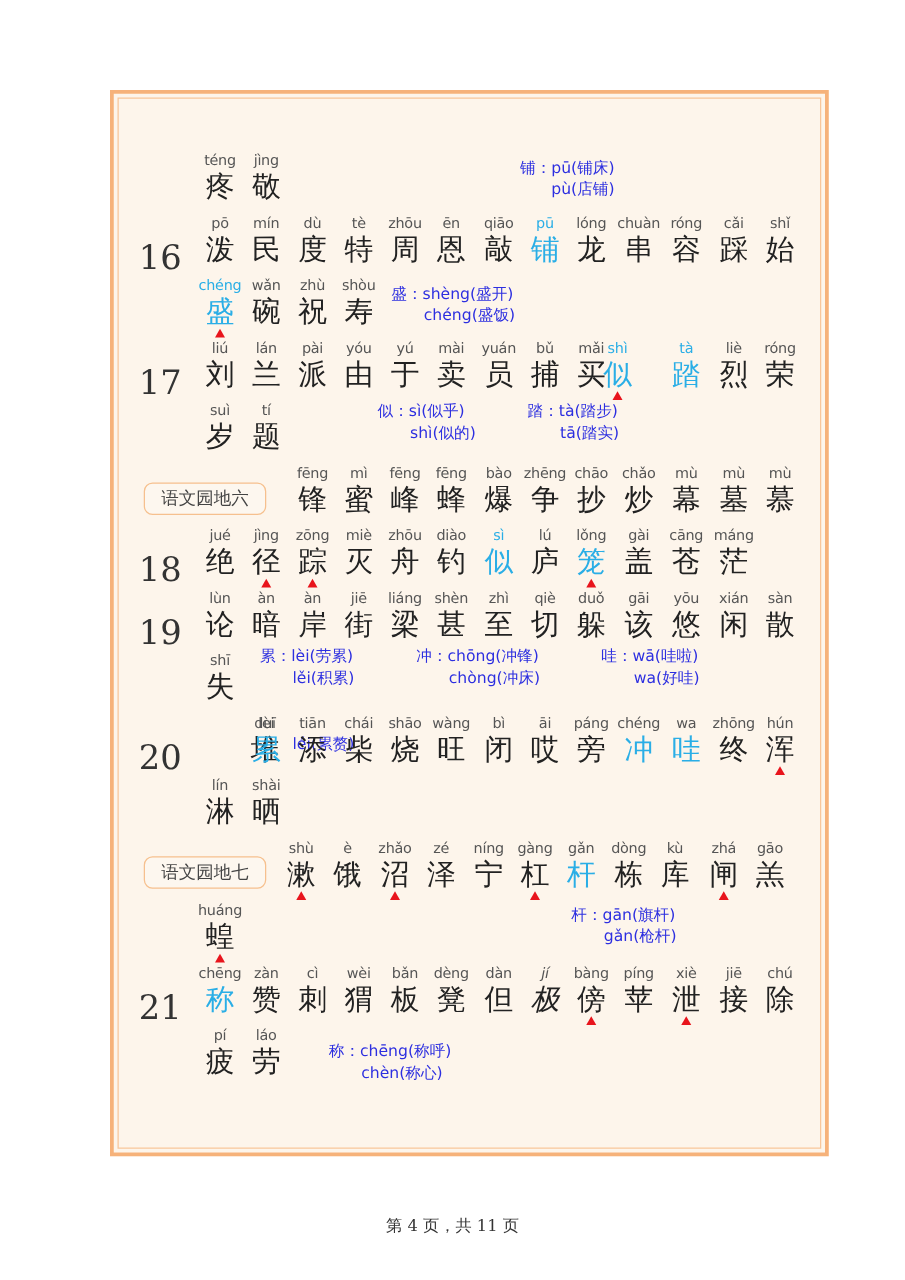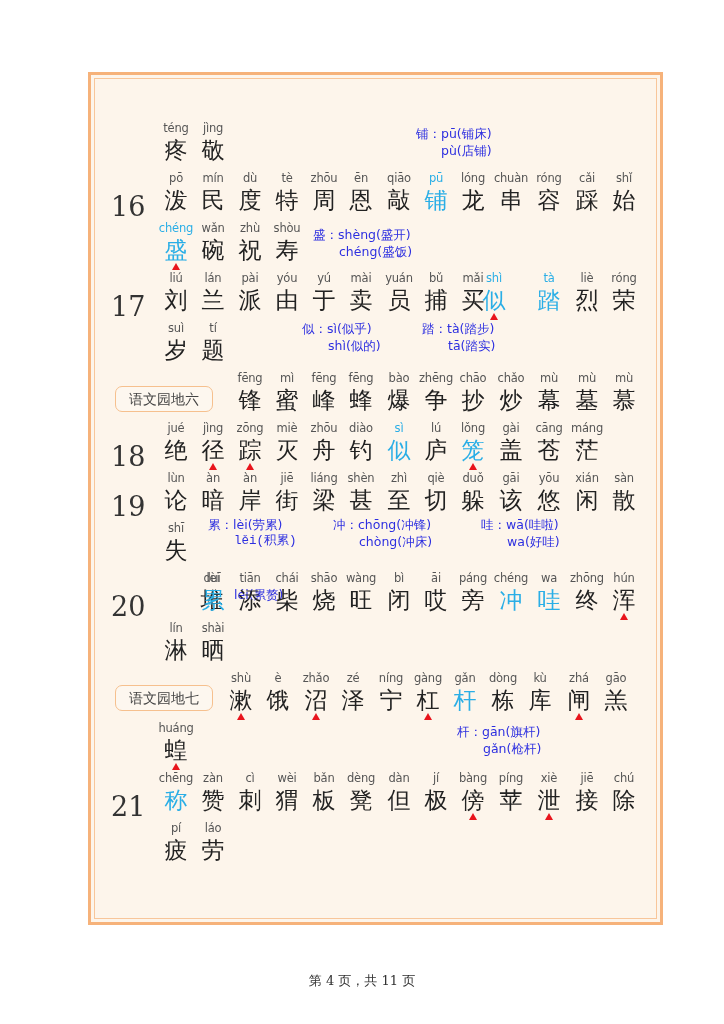--- a/index.html
+++ b/index.html
@@ -369,21 +369,21 @@
   </div>
 
   <div class="row" style="top:446px;">
     <div class="cell" style="left:66px;">
         <span class="py">shī</span>
         <span class="hz">失</span>
       </div>
   </div>
   <div class="note" style="left:117px; top:441px;">
     <span class="lbl">累：</span><span>lèi(劳累)</span>
-    <span class="line2" style="padding-left:26px;font-family:Liberation Mono, monospace;">lěi(积累)</span>
+    <span class="line2" style="padding-left:26px;">lěi(积累)</span>
     <span class="line2" style="padding-left:26px;margin-top:36px;">léi(累赘)</span>
   </div>
   <div class="note" style="left:242px; top:441px;">
     <span class="lbl">冲：</span><span>chōng(冲锋)</span>
     <span class="line2" style="padding-left:26px;">chòng(冲床)</span>
   </div>
   <div class="note" style="left:390px; top:441px;">
     <span class="lbl">哇：</span><span>wā(哇啦)</span>
     <span class="line2" style="padding-left:26px;">wa(好哇)</span>
   </div>
@@ -543,21 +543,21 @@
         <span class="hz">板</span>
       </div>
     <div class="cell" style="left:251px;">
         <span class="py">dèng</span>
         <span class="hz">凳</span>
       </div>
     <div class="cell" style="left:289px;">
         <span class="py">dàn</span>
         <span class="hz">但</span>
       </div>
-    <div class="cell" style="left:326px;">
+    <div class="cell" style="left:326px;font-style:italic;">
         <span class="py">jí</span>
         <span class="hz">极</span>
       </div>
     <div class="cell" style="left:363px;">
         <span class="py">bàng</span>
         <span class="hz">傍</span>
         <span class="tri"></span>
       </div>
     <div class="cell" style="left:401px;">
         <span class="py">píng</span>
@@ -581,16 +581,20 @@
   <div class="row" style="top:746px;">
     <div class="cell" style="left:66px;">
         <span class="py">pí</span>
         <span class="hz">疲</span>
       </div>
     <div class="cell" style="left:103px;">
         <span class="py">láo</span>
         <span class="hz">劳</span>
       </div>
   </div>
+  <div class="note" style="left:172px; top:757px;">
+    <span class="lbl">称：</span><span>chēng(称呼)</span>
+    <span class="line2" style="padding-left:26px;">chèn(称心)</span>
+  </div>
 
 </div>
 
 <div class="footer">第 4 页，共 11 页</div>
 
 </body></html>

